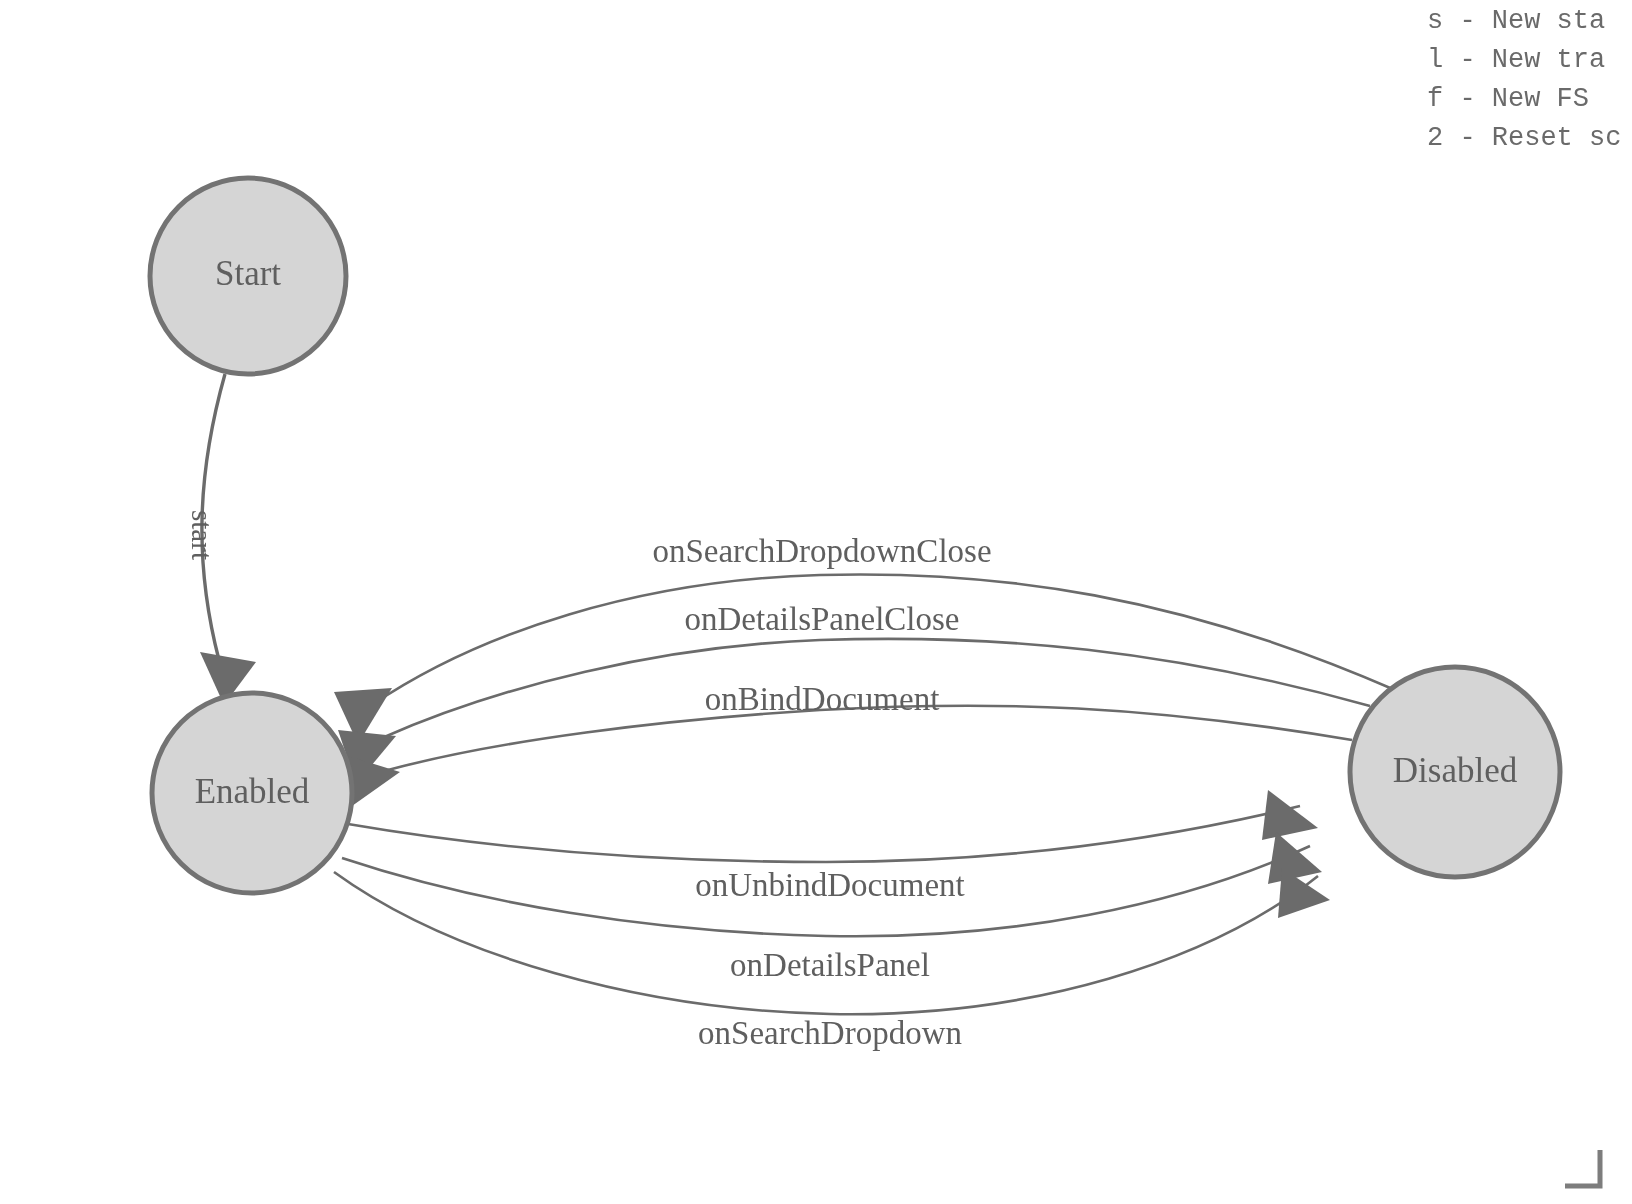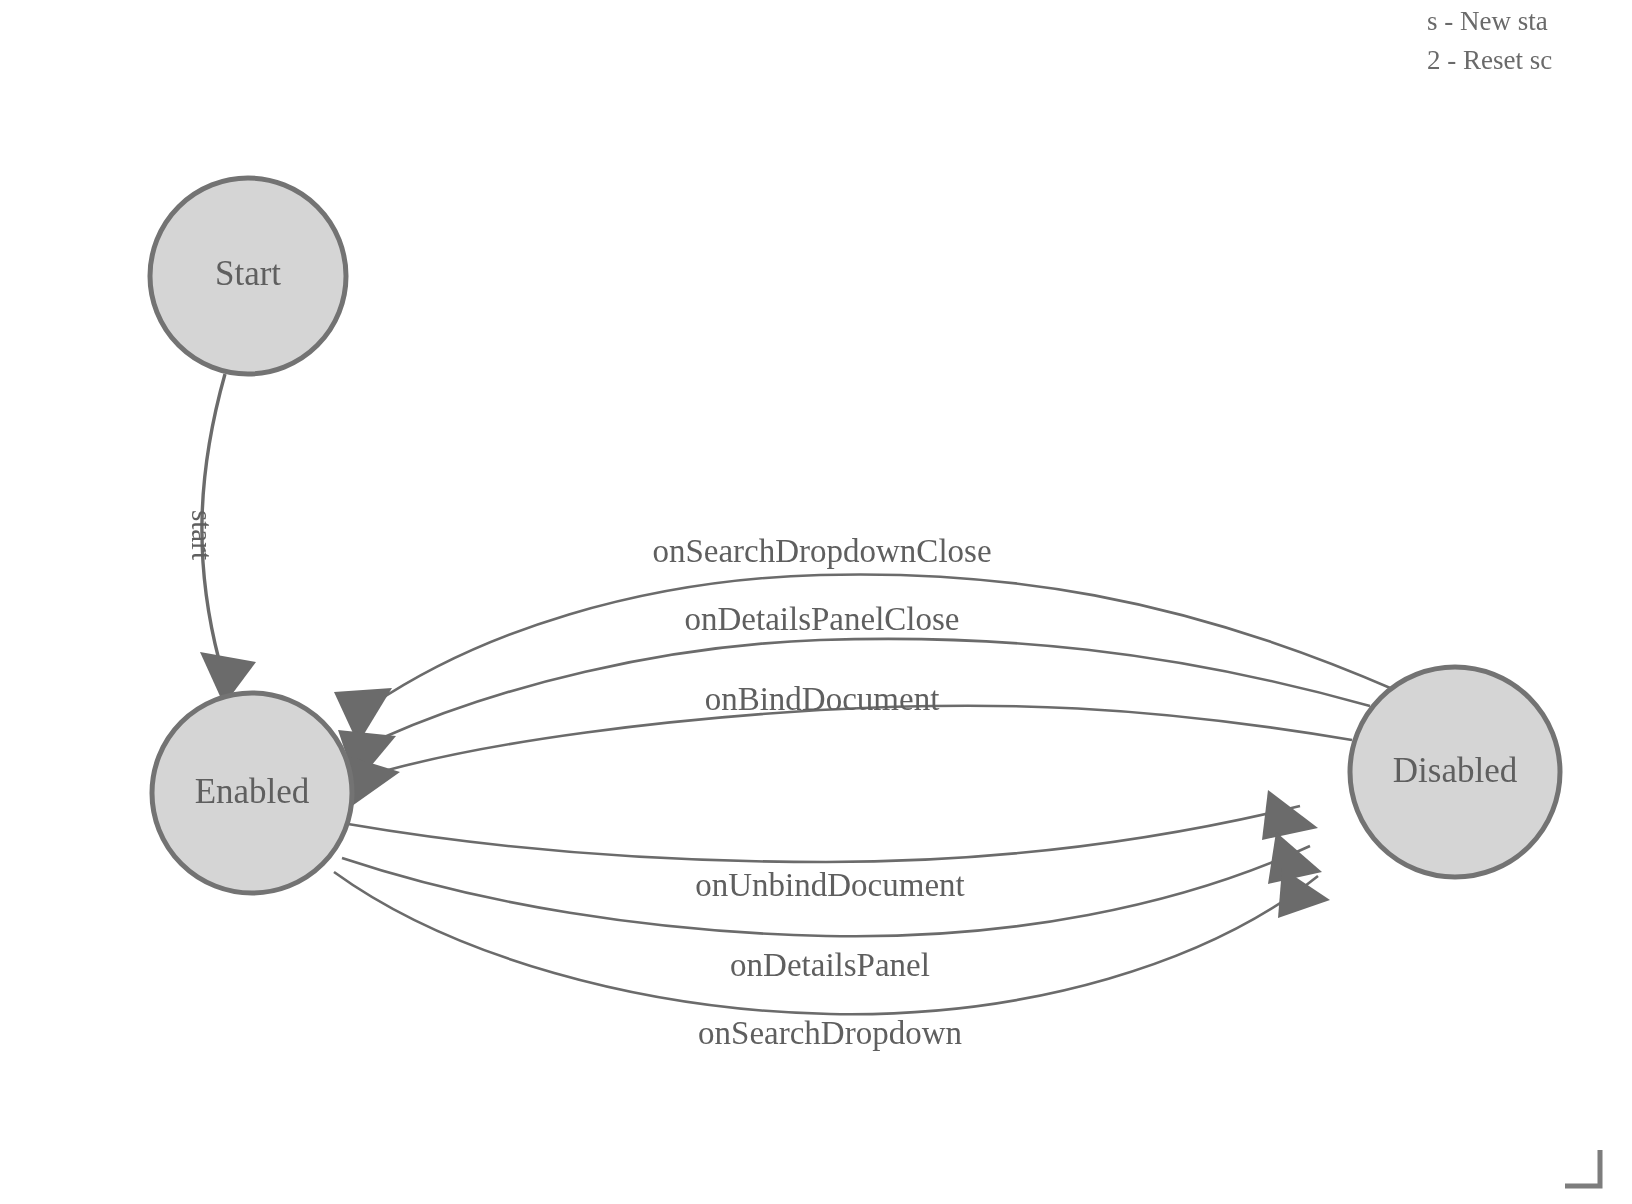--- a/index.html
+++ b/index.html
@@ -29,21 +29,21 @@
     position: absolute;
     right: 0;
     top: 0;
     width: 205px;
     overflow: hidden;
     white-space: nowrap;
     padding-top: 2px;
     pointer-events: auto;
   }
   .help-line {
-    font-family: Liberation Serif, serif;
+    font-family: Liberation Mono, monospace;
     font-size: 27px;
     line-height: 39px;
     color: #6a6a6a;
     white-space: nowrap;
   }
 
   svg text {
     font-family: "Liberation Serif", "DejaVu Serif", serif;
     fill: #5f5f5f;
   }
@@ -145,14 +145,16 @@
   <g>
     <circle class="node-circle" cx="1455" cy="772" r="105"></circle>
     <text class="state-label" x="1455" y="774">Disabled</text>
   </g>
 
   <path class="corner-mark" d="M 1600,1150 L 1600,1186 L 1565,1186"></path>
 </svg>
 
 <div class="help-overlay">
   <div class="help-line">s - New sta</div>
+  <div class="help-line">l - New tra</div>
+  <div class="help-line">f - New FS</div>
   <div class="help-line">2 - Reset sc</div>
 </div>
 
 </body></html>

